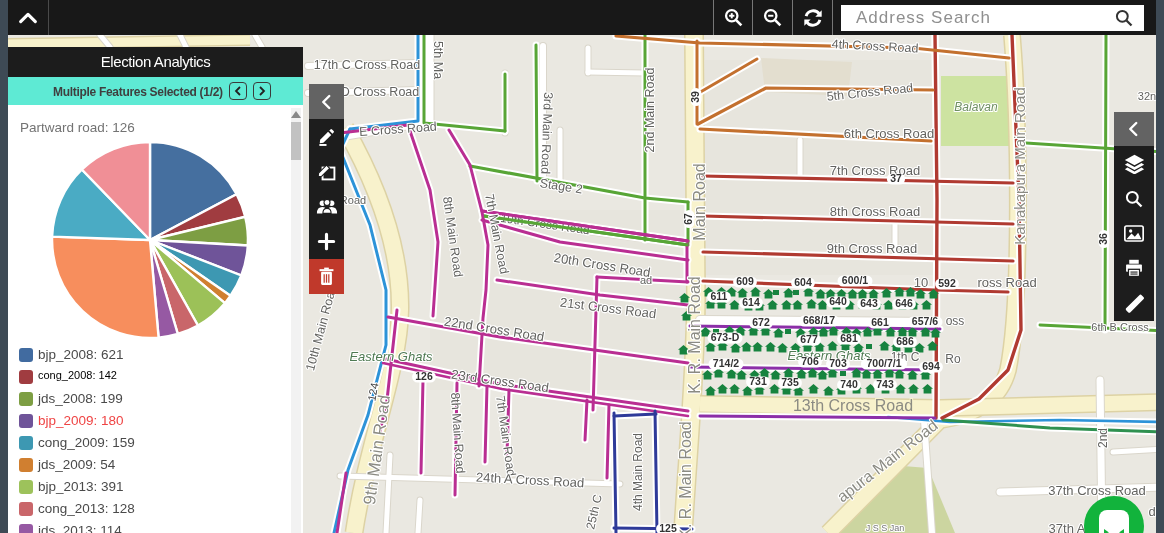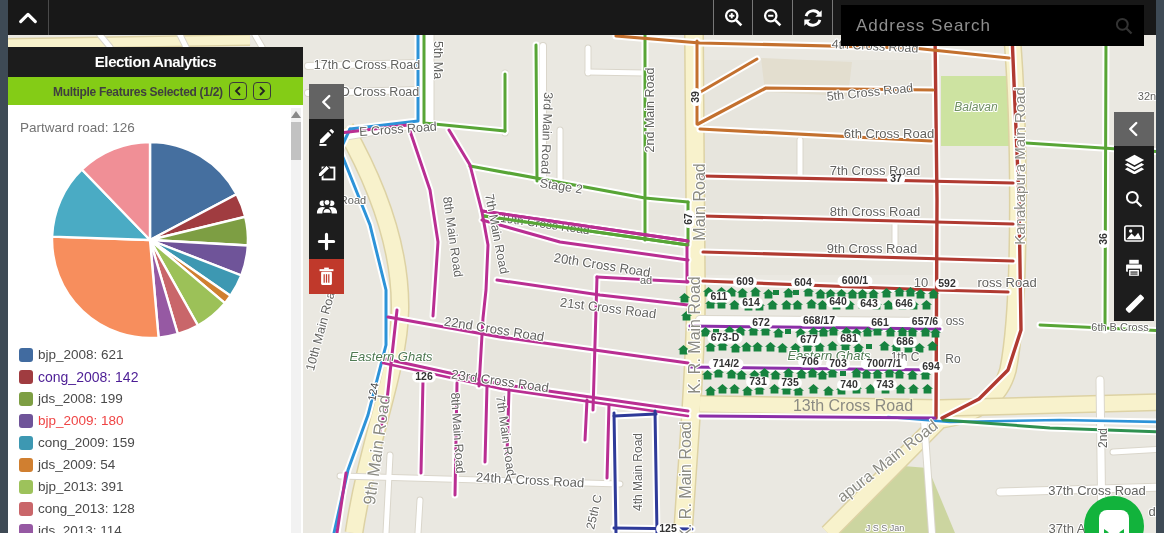--- a/index.html
+++ b/index.html
@@ -1,22 +1,22 @@
 <!DOCTYPE html>
 <html><head><meta charset="utf-8"><style>
 
 *{margin:0;padding:0;box-sizing:border-box}
 body{width:1164px;height:533px;overflow:hidden;position:relative;font-family:"Liberation Sans",sans-serif;background:#eae8e1}
 .edge{position:absolute;top:0;bottom:0;width:8px;background:#3e4a55;z-index:60}
 .topbar{position:absolute;left:8px;top:0;width:1148px;height:35px;background:#181818;z-index:50}
 .tbtn{position:absolute;top:0;height:35px;display:flex;align-items:center;justify-content:center}
 .panel{position:absolute;left:8px;top:47px;width:295px;height:486px;background:#fff;z-index:40}
 .phead{position:absolute;left:0;top:0;width:100%;height:30px;background:#1c1c1c;color:#fff;
- font-weight:bold;font-size:15px;letter-spacing:-0.4px;text-align:center;line-height:30px}
-.psub{position:absolute;left:0;top:30px;width:100%;height:28px;background:#84cc16}
+ font-weight:normal;font-size:15px;letter-spacing:-0.4px;text-align:center;line-height:30px}
+.psub{position:absolute;left:0;top:30px;width:100%;height:28px;background:#5eead4}
 .psub .t{position:absolute;left:45px;top:7.5px;font-weight:bold;font-size:12px;color:#3f3f3f;white-space:nowrap;letter-spacing:-0.3px}
 .navb{position:absolute;top:4.5px;width:18px;height:18px;border:1.6px solid #3b3b3b;border-radius:4px;
  text-align:center;line-height:17px;font-weight:bold;color:#222;font-size:12px}
 .pcontent{position:absolute;left:0;top:58px;width:100%;height:428px;background:#fff;overflow:hidden}
 .sbar{position:absolute;right:2px;top:3px;width:10px;height:425px;background:#f2f2f2}
 .sthumb{position:absolute;left:0;top:14px;width:10px;height:38px;background:#c2c2c2}
 .ltool{position:absolute;left:309px;top:84px;width:35px;z-index:45}
 .rtool{position:absolute;left:1114px;top:112px;width:40px;z-index:45}
 .tool-btn{width:100%;height:35px;display:flex;align-items:center;justify-content:center;background:#1d1d1d}
 .chat{position:absolute;left:1084px;top:496px;width:60px;height:60px;border-radius:50%;background:#12b33c;z-index:55}
@@ -522,21 +522,21 @@
       </svg>
     </div>
 <div class="tbtn" style="left:785px;width:40px;border-right:1px solid #777">
       <svg width="22" height="22" viewBox="0 0 24 24">
         <path d="M4.5 10 A8 8 0 0 1 19 8" fill="none" stroke="#fff" stroke-width="3.2"></path>
         <path d="M21.5 3.5 L21.5 10.5 L14.5 10.5 Z" fill="#fff"></path>
         <path d="M19.5 14 A8 8 0 0 1 5 16" fill="none" stroke="#fff" stroke-width="3.2"></path>
         <path d="M2.5 20.5 L2.5 13.5 L9.5 13.5 Z" fill="#fff"></path>
       </svg>
     </div>
-<div style="position:absolute;left:833px;top:5px;width:303px;height:41px;background:#000000;display:flex;align-items:center">
+<div style="position:absolute;left:833px;top:5px;width:303px;height:26px;background:#ffffff;display:flex;align-items:center">
       <span style="color:#8f8f8f;font-size:17px;letter-spacing:1px;margin-left:15px;flex:1">Address Search</span>
       <span style="margin-right:10px;display:flex">
         <svg width="20" height="20" viewBox="0 0 24 24">
           <circle cx="10" cy="10" r="6.5" fill="none" stroke="#333" stroke-width="2.4"></circle>
           <line x1="15" y1="15" x2="21" y2="21" stroke="#333" stroke-width="2.8"></line>
         </svg>
       </span>
     </div>
 </div>
 <div class="panel">
@@ -562,21 +562,21 @@
         <path d="M101,101 L175.9,164.2 A98,98 0 0 1 148.9,186.5 Z" fill="#9cc158" stroke="#fff" stroke-width="2.4"></path>
         <path d="M101,101 L148.9,186.5 A98,98 0 0 1 128.8,195.0 Z" fill="#c9666a" stroke="#fff" stroke-width="2.4"></path>
         <path d="M101,101 L128.8,195.0 A98,98 0 0 1 109.6,198.6 Z" fill="#9659a3" stroke="#fff" stroke-width="2.4"></path>
         <path d="M101,101 L109.6,198.6 A98,98 0 0 1 3.1,97.6 Z" fill="#f78e5d" stroke="#fff" stroke-width="2.4"></path>
         <path d="M101,101 L3.1,97.6 A98,98 0 0 1 32.9,30.5 Z" fill="#4aabc4" stroke="#fff" stroke-width="2.4"></path>
         <path d="M101,101 L32.9,30.5 A98,98 0 0 1 101.0,3.0 Z" fill="#f08f96" stroke="#fff" stroke-width="2.4"></path>
       </svg>
 <div style="position:absolute;left:11px;top:243px;width:14px;height:14px;border-radius:3px;background:#416ba0"></div>
       <div style="position:absolute;left:30px;top:242px;font-size:13.5px;color:#4a4a4a;white-space:nowrap">bjp_2008: 621</div>
       <div style="position:absolute;left:11px;top:265px;width:14px;height:14px;border-radius:3px;background:#a03c40"></div>
-      <div style="position:absolute;left:30px;top:264px;font-size:14px;color:#4c1d95;white-space:nowrap">cong_2008: 142</div>
+      <div style="position:absolute;left:30px;top:264px;font-size:11px;color:#000000;white-space:nowrap">cong_2008: 142</div>
       <div style="position:absolute;left:11px;top:287px;width:14px;height:14px;border-radius:3px;background:#7d9e43"></div>
       <div style="position:absolute;left:30px;top:286px;font-size:13.5px;color:#4a4a4a;white-space:nowrap">jds_2008: 199</div>
       <div style="position:absolute;left:11px;top:309px;width:14px;height:14px;border-radius:3px;background:#6f5499"></div>
       <div style="position:absolute;left:30px;top:308px;font-size:13.5px;color:#ef4444;white-space:nowrap">bjp_2009: 180</div>
       <div style="position:absolute;left:11px;top:331px;width:14px;height:14px;border-radius:3px;background:#3d98b2"></div>
       <div style="position:absolute;left:30px;top:330px;font-size:13.5px;color:#4a4a4a;white-space:nowrap">cong_2009: 159</div>
       <div style="position:absolute;left:11px;top:353px;width:14px;height:14px;border-radius:3px;background:#d07f30"></div>
       <div style="position:absolute;left:30px;top:352px;font-size:13.5px;color:#4a4a4a;white-space:nowrap">jds_2009: 54</div>
       <div style="position:absolute;left:11px;top:375px;width:14px;height:14px;border-radius:3px;background:#9dc25b"></div>
       <div style="position:absolute;left:30px;top:374px;font-size:13.5px;color:#4a4a4a;white-space:nowrap">bjp_2013: 391</div>

